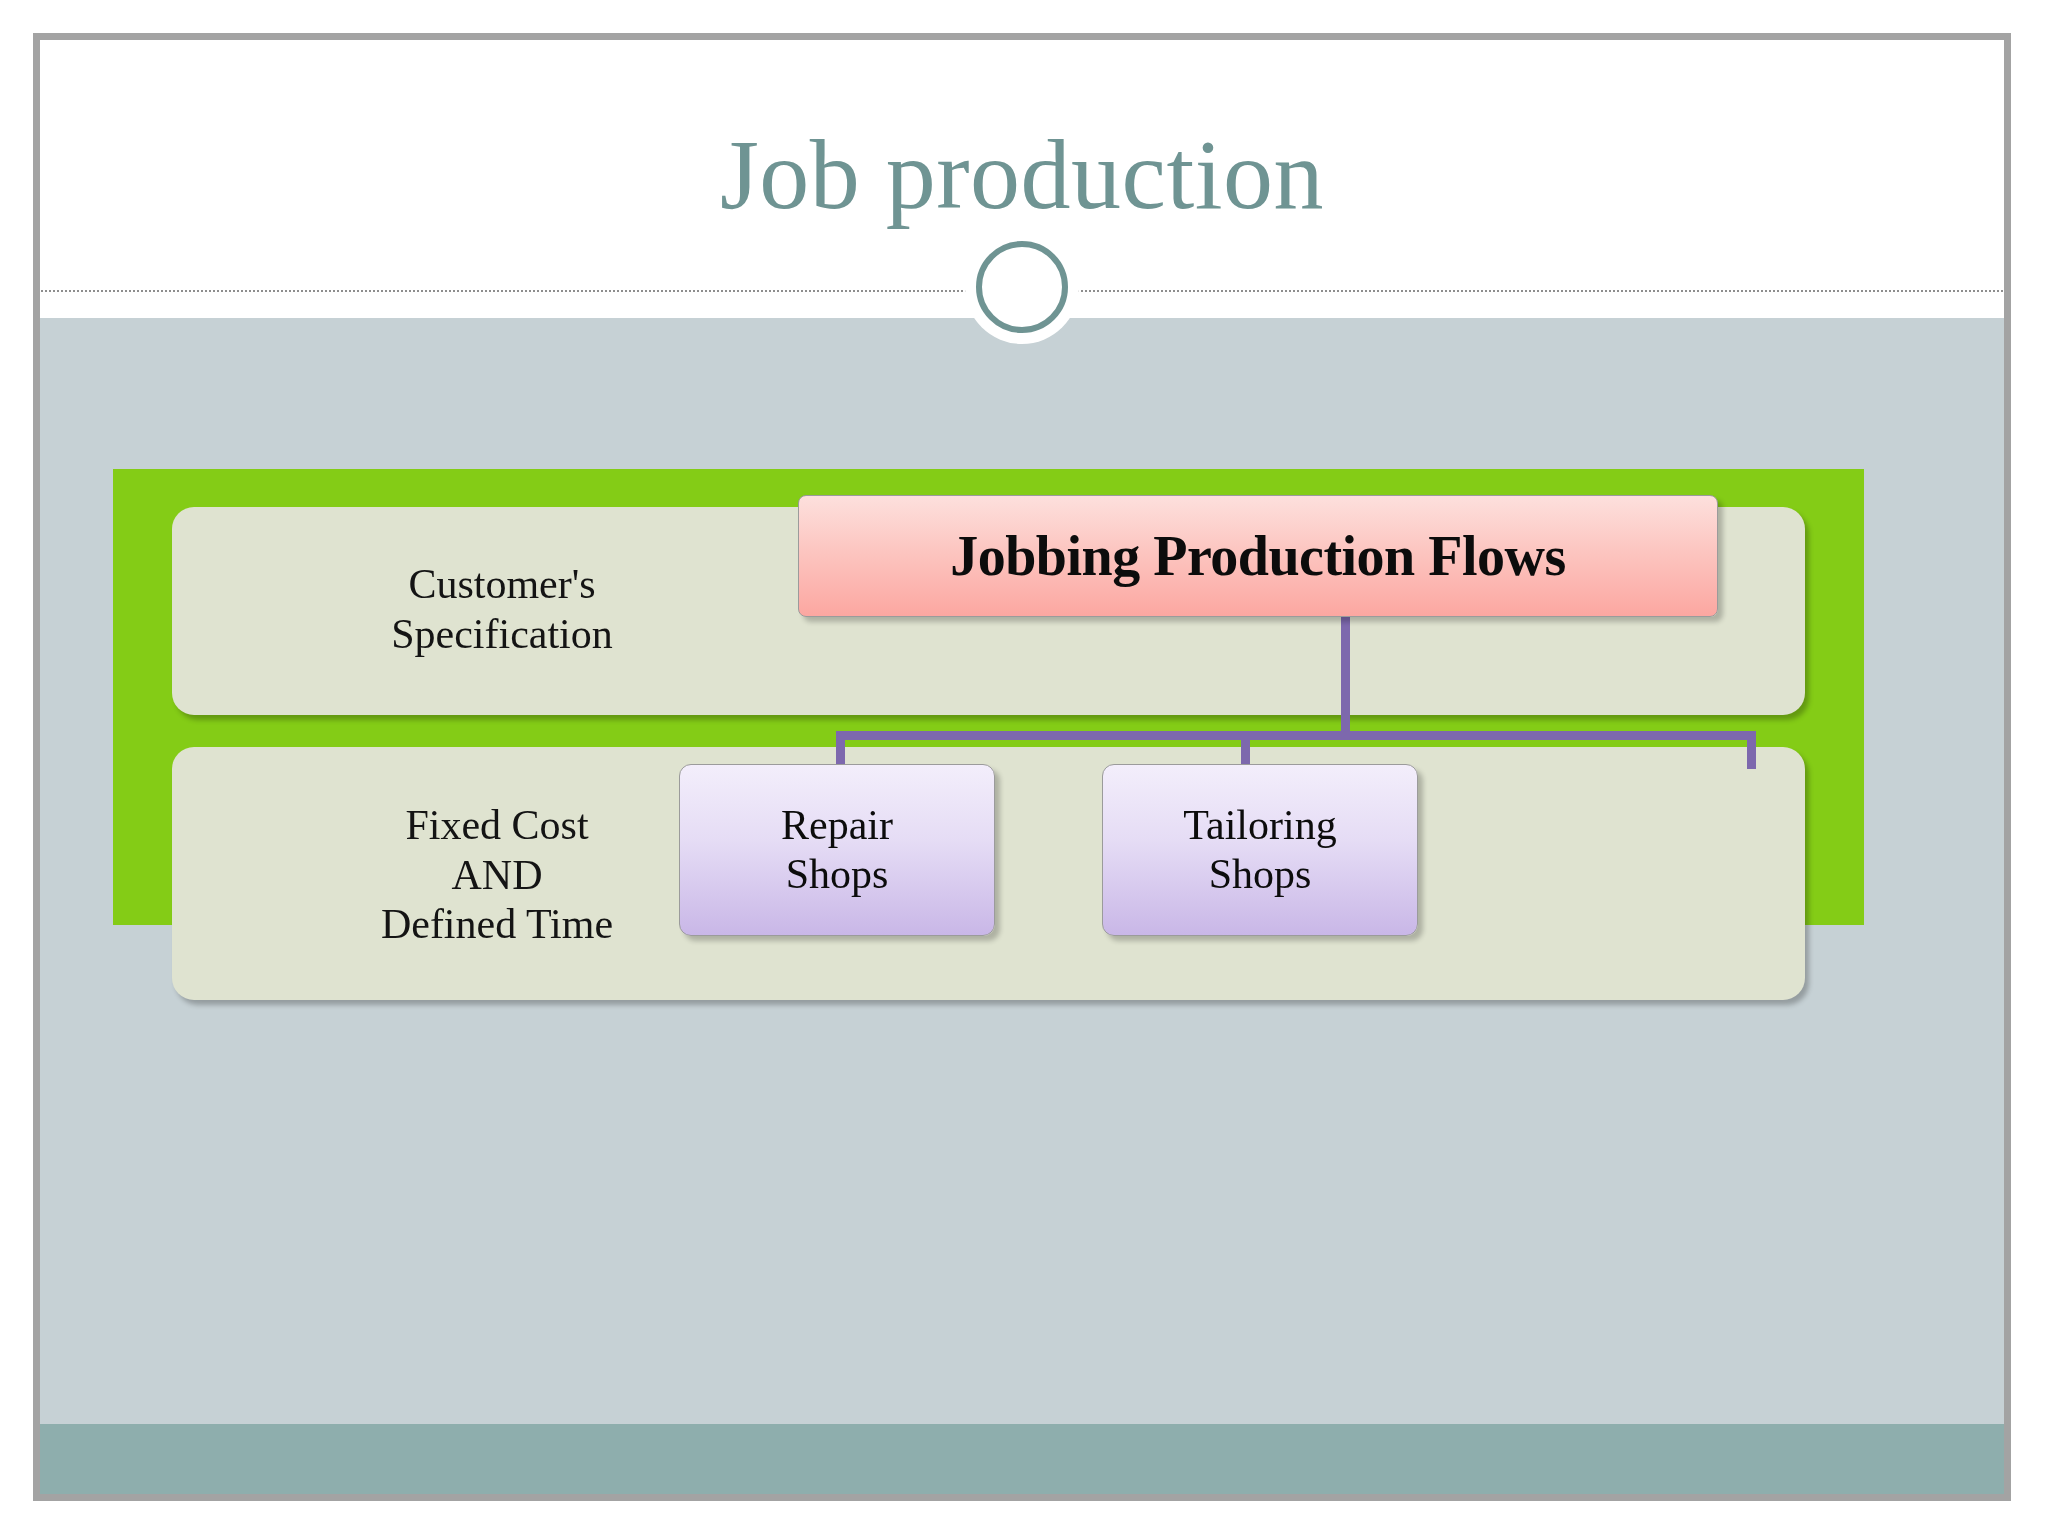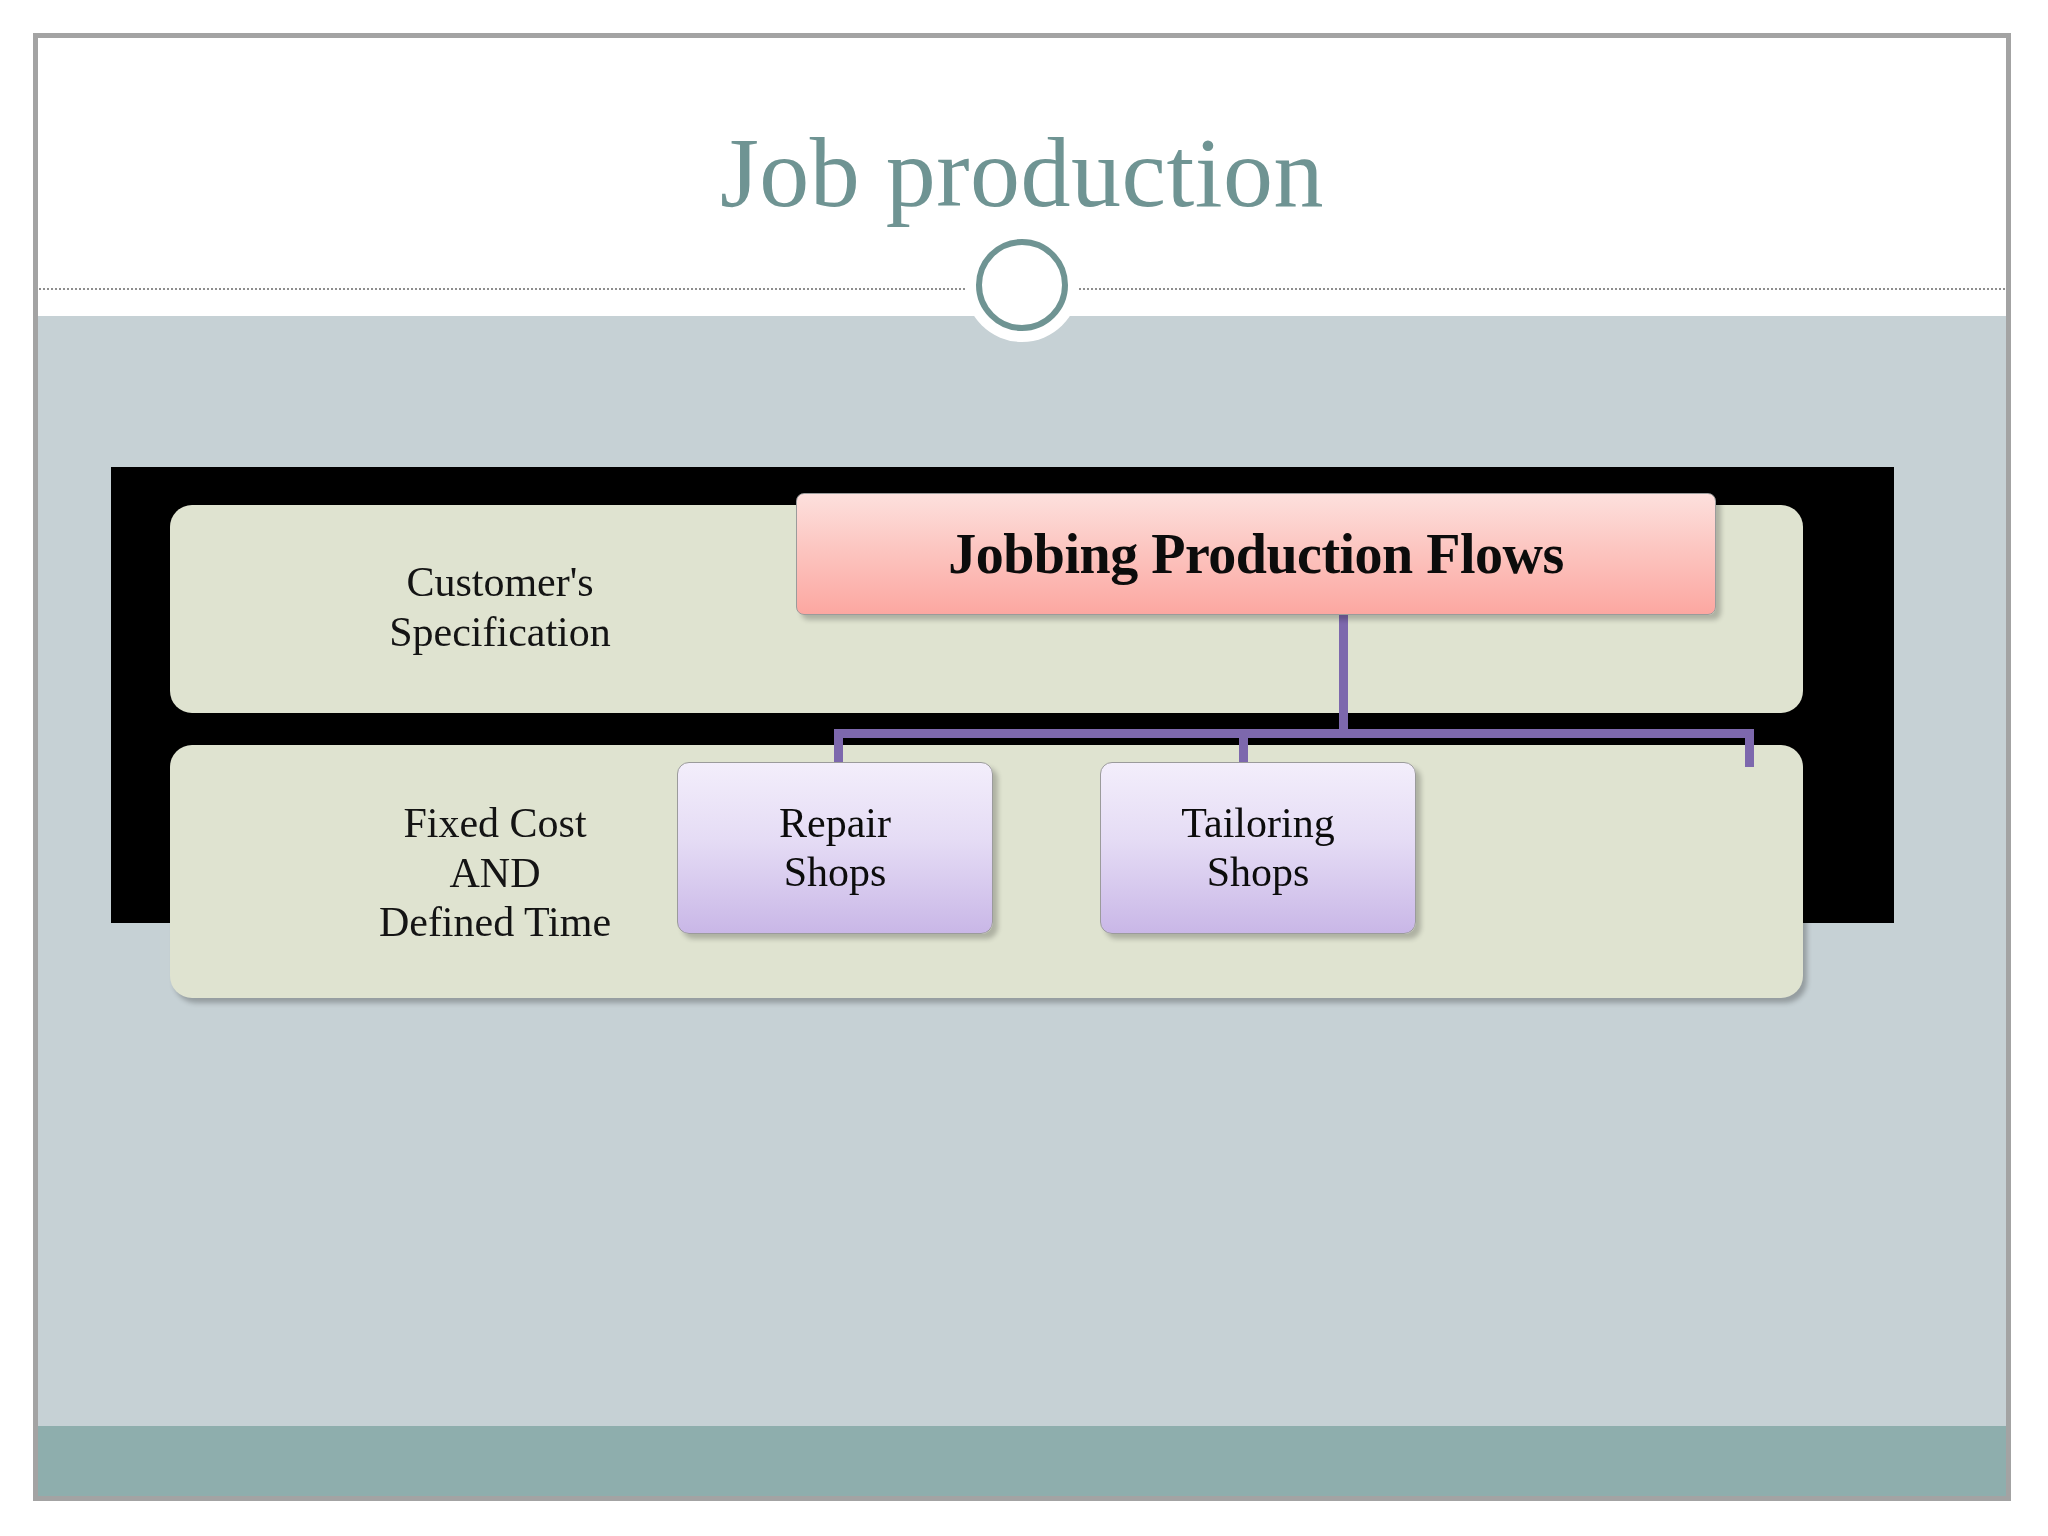--- a/index.html
+++ b/index.html
@@ -15,21 +15,21 @@
   }
 
   
   #slide {
     position: absolute;
     left: 33px;
     top: 33px;
     width: 1978px;
     height: 1468px;
     background: #ffffff;
-    border: 5px solid #a3a3a3;
+    border: 7px solid #a3a3a3;
     box-sizing: border-box;
   }
 
   
   #title-zone {
     position: absolute;
     left: 0;
     top: 0;
     width: 100%;
     height: 252px;
@@ -104,22 +104,21 @@
     box-sizing: content-box;
   }
 
   
   #content-card {
     position: absolute;
     left: 73px;
     top: 429px;
     width: 1751px;
     height: 456px;
-    background: #000000;
-    padding-left: 32px;
+    background: #84cc16;
   }
 
   
   .group-panel {
     position: absolute;
     background: #dfe3d0;
     border-radius: 22px;
     box-shadow: 4px 5px 5px rgba(0,0,0,0.25);
   }
   #group-panel-top {

